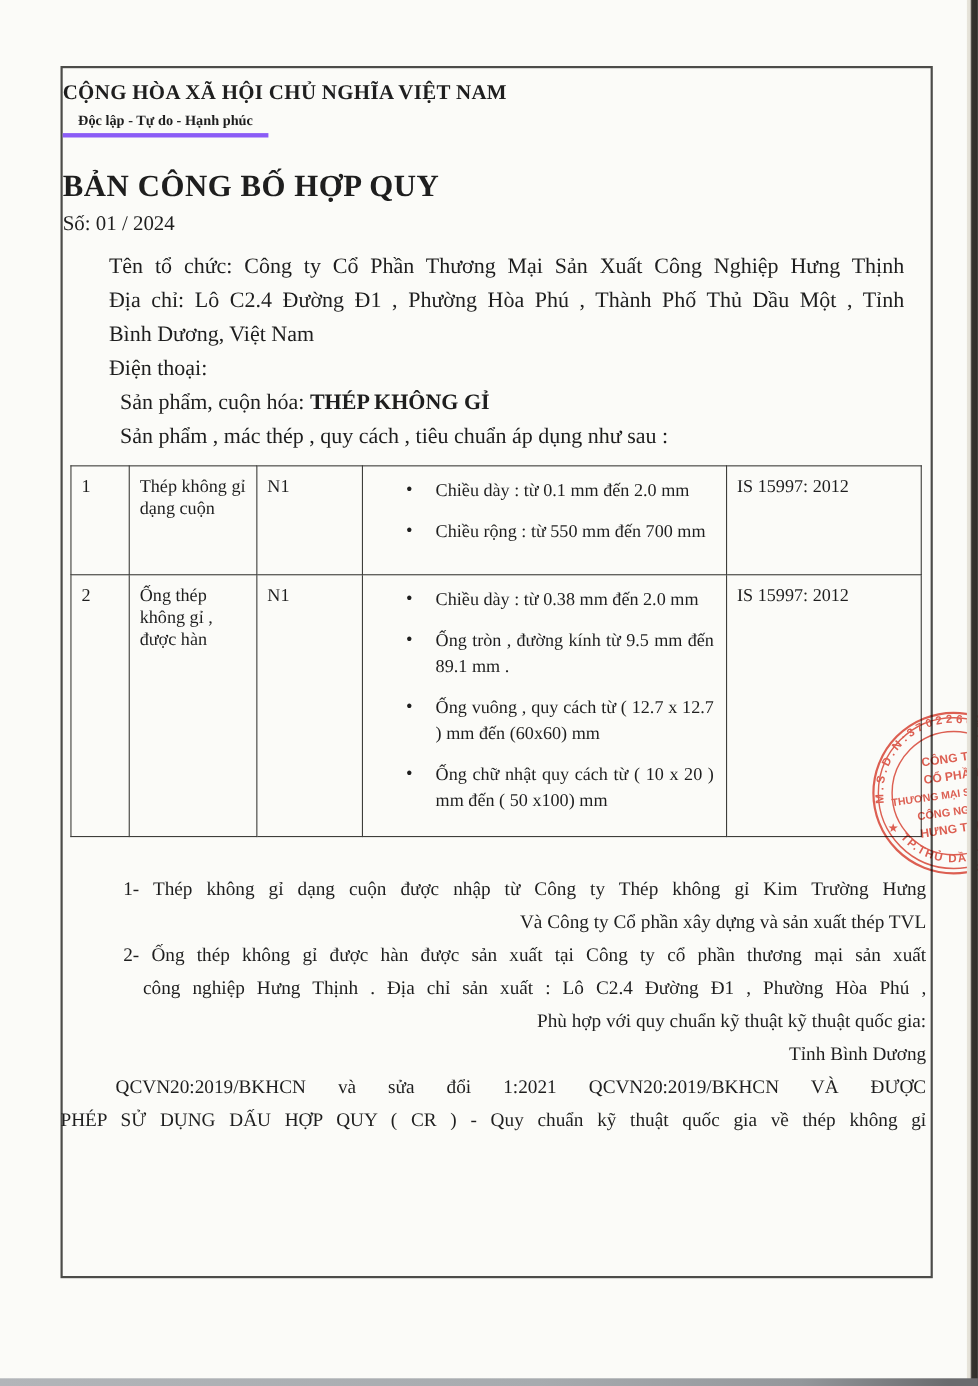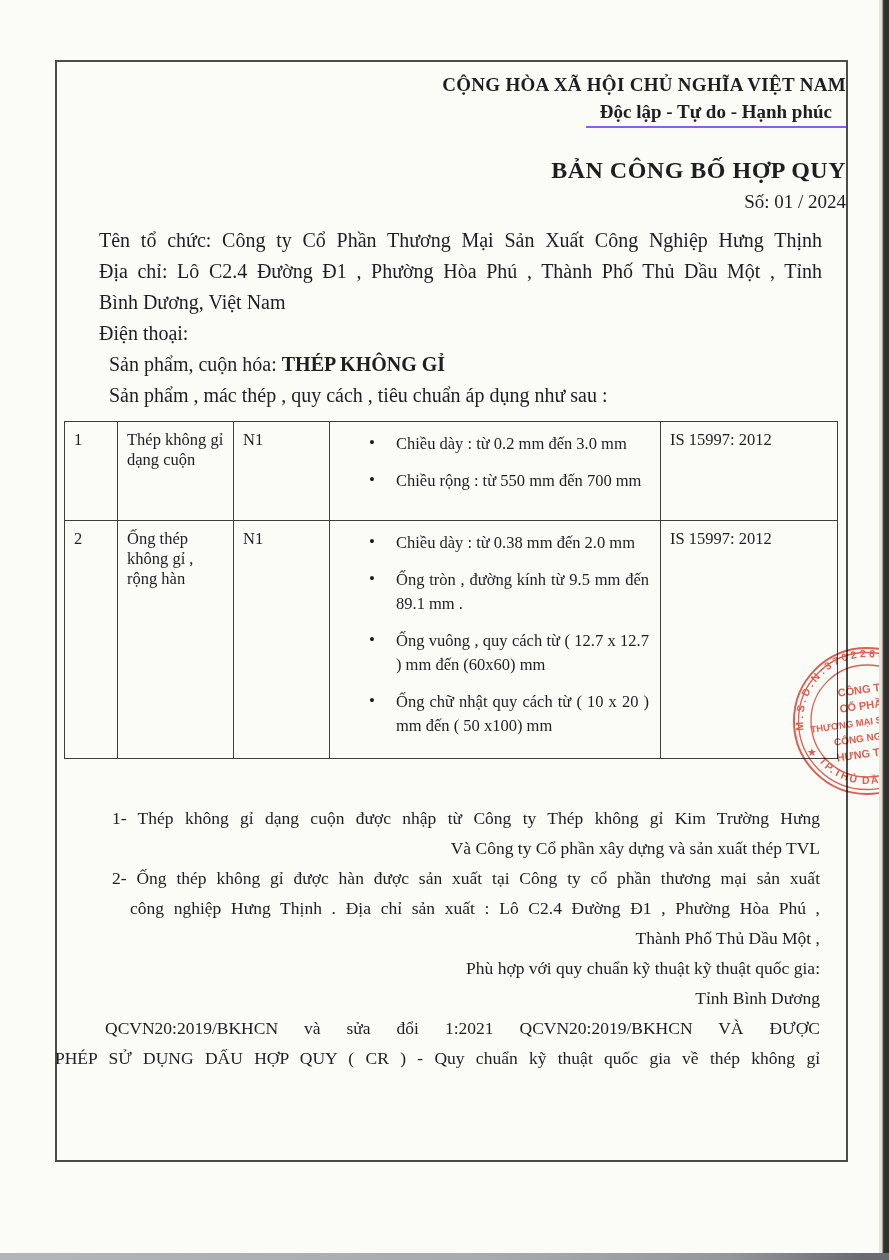--- a/index.html
+++ b/index.html
@@ -7,45 +7,45 @@
     width:889px;height:1260px;position:relative;overflow:hidden;
     background:#fbfbf8;
     font-family:"Liberation Serif","DejaVu Serif",serif;
     color:#1e1e1e;
   }
   .page-frame{
     position:absolute;left:55px;top:60px;width:789px;height:1098px;
     border:2px solid #4c4c49;background:transparent;z-index:5;
   }
   .content{position:absolute;left:57px;top:62px;width:789px;z-index:6;}
-  .center{text-align:right;}
+  .center{text-align:left;}
   .national-title{margin-top:12px;font-size:19px;font-weight:bold;letter-spacing:.3px;}
   .motto-wrap{margin-top:5px;}
-  .motto{display:inline-block;font-size:19px;font-weight:bold;
-    border-bottom:2px solid #8b5cf6;padding:0 14px 3px 14px;}
-  .doc-title{margin-top:29px;font-size:24px;font-weight:bold;letter-spacing:.5px;padding-left:31px;}
+  .motto{display:inline-block;font-size:13px;font-weight:bold;
+    border-bottom:4px solid #8b5cf6;padding:0 14px 3px 14px;}
+  .doc-title{margin-top:29px;font-size:28px;font-weight:bold;letter-spacing:.5px;}
   .doc-number{margin-top:7px;font-size:19px;}
   .info{margin-top:12px;padding:0 24px 0 42px;font-size:20px;line-height:31px;}
   .just{text-align:justify;text-align-last:justify;}
   .indent1{padding-left:10px;}
   .prod-bold{font-weight:bold;}
   table.spec{
     border-collapse:collapse;margin:10px 0 0 7px;width:773px;
     font-size:16.5px;table-layout:fixed;
   }
   table.spec td,table.spec th{
     border:1.6px solid #3e3e3b;vertical-align:top;padding:8px 9px;
     font-weight:normal;text-align:left;
   }
   th.c,td.c{text-align:center;}
   td.justcell{text-align:justify;}
   ul.qc{list-style:none;margin:0;padding:2px 2px 0 30px;}
   ul.qc li{position:relative;padding:0 0 13px 27px;text-align:justify;line-height:1.45;}
   ul.qc li .blt{position:absolute;left:0;top:-1px;font-size:17px;}
-  .notes{margin-top:44px;font-size:17.5px;line-height:30px;padding-right:26px;}
+  .notes{margin-top:32px;font-size:17.5px;line-height:30px;padding-right:4px;}
   .n-line{display:block;text-align:right;}
   .pl55{padding-left:55px;}
   .pl73{padding-left:73px;}
   .pl43{padding-left:43px;}
   .pl48{padding-left:48px;}
   .pl0{padding-left:0;margin-left:-2px;}
   .scan-edge-right{
     position:absolute;top:0;right:0;width:10px;height:1260px;z-index:30;
     background:linear-gradient(to right,#e7e4da 0px,#e3e0d6 3px,#56554f 4px,#34332e 5px,#2f2e2a 10px);
   }
@@ -94,49 +94,48 @@
       <col style="width:331px">
         <col style="width:177px">
     </colgroup>
     <tbody>
     <tr style="height:99px;">
       <td class="c">1</td>
       <td class="justcell">Thép không gỉ dạng cuộn</td>
       <td class="c">N1</td>
       <td>
         <ul class="qc">
-          <li><span class="blt">•</span><span>Chiều dày : từ 0.2 mm đến 3.0 mm</span></li>
+          <li><span class="blt">•</span><span>Chiều dày : từ 0.1 mm đến 2.0 mm</span></li>
           <li style="padding-bottom:2px;"><span class="blt">•</span><span>Chiều rộng : từ 550 mm đến 700 mm</span></li>
         </ul>
       </td>
       <td>IS 15997: 2012</td>
     </tr>
     <tr style="height:238px;">
       <td class="c">2</td>
-      <td class="justcell">Ống thép không gỉ , rộng hàn</td>
+      <td class="justcell">Ống thép không gỉ , được hàn</td>
       <td class="c">N1</td>
       <td>
         <ul class="qc">
           <li><span class="blt">•</span><span>Chiều dày : từ 0.38 mm đến 2.0 mm</span></li>
           <li><span class="blt">•</span><span>Ống tròn , đường kính từ 9.5 mm đến 89.1 mm .</span></li>
           <li><span class="blt">•</span><span>Ống vuông , quy cách từ ( 12.7 x 12.7 ) mm đến (60x60) mm</span></li>
           <li style="padding-bottom:2px;"><span class="blt">•</span><span>Ống chữ nhật quy cách từ ( 10 x 20 ) mm đến ( 50 x100) mm</span></li>
         </ul>
       </td>
       <td>IS 15997: 2012</td>
     </tr>
   </tbody>
     </table>
 
   <div class="notes">
     <span class="n-line pl55 just">1-  Thép không gỉ dạng cuộn được nhập từ Công ty Thép không gỉ Kim Trường Hưng</span>
     <span class="n-line pl55">Và Công ty Cổ phần xây dựng và sản xuất thép TVL</span>
     <span class="n-line pl55 just">2-  Ống thép không gỉ được hàn được sản xuất tại Công ty cổ phần thương mại sản xuất</span>
     <span class="n-line pl73 just">công nghiệp Hưng Thịnh . Địa chỉ sản xuất : Lô C2.4 Đường Đ1 , Phường Hòa Phú ,</span>
-    <span class="n-line pl73">Thành Phố Thủ Dầu Một ,</span>
     <span class="n-line pl43">Phù hợp với quy chuẩn kỹ thuật kỹ thuật quốc gia:</span>
     <span class="n-line pl43">Tỉnh Bình Dương</span>
     <span class="n-line pl48 just">QCVN20:2019/BKHCN và sửa đổi 1:2021 QCVN20:2019/BKHCN VÀ ĐƯỢC</span>
     <span class="n-line pl0 just">PHÉP SỬ DỤNG DẤU HỢP QUY ( CR ) -  Quy chuẩn kỹ thuật quốc gia về thép không gỉ</span>
   </div>
 
 </div>
 
 <svg class="stamp" viewBox="0 0 180 180" width="180" height="180">
   <defs>

